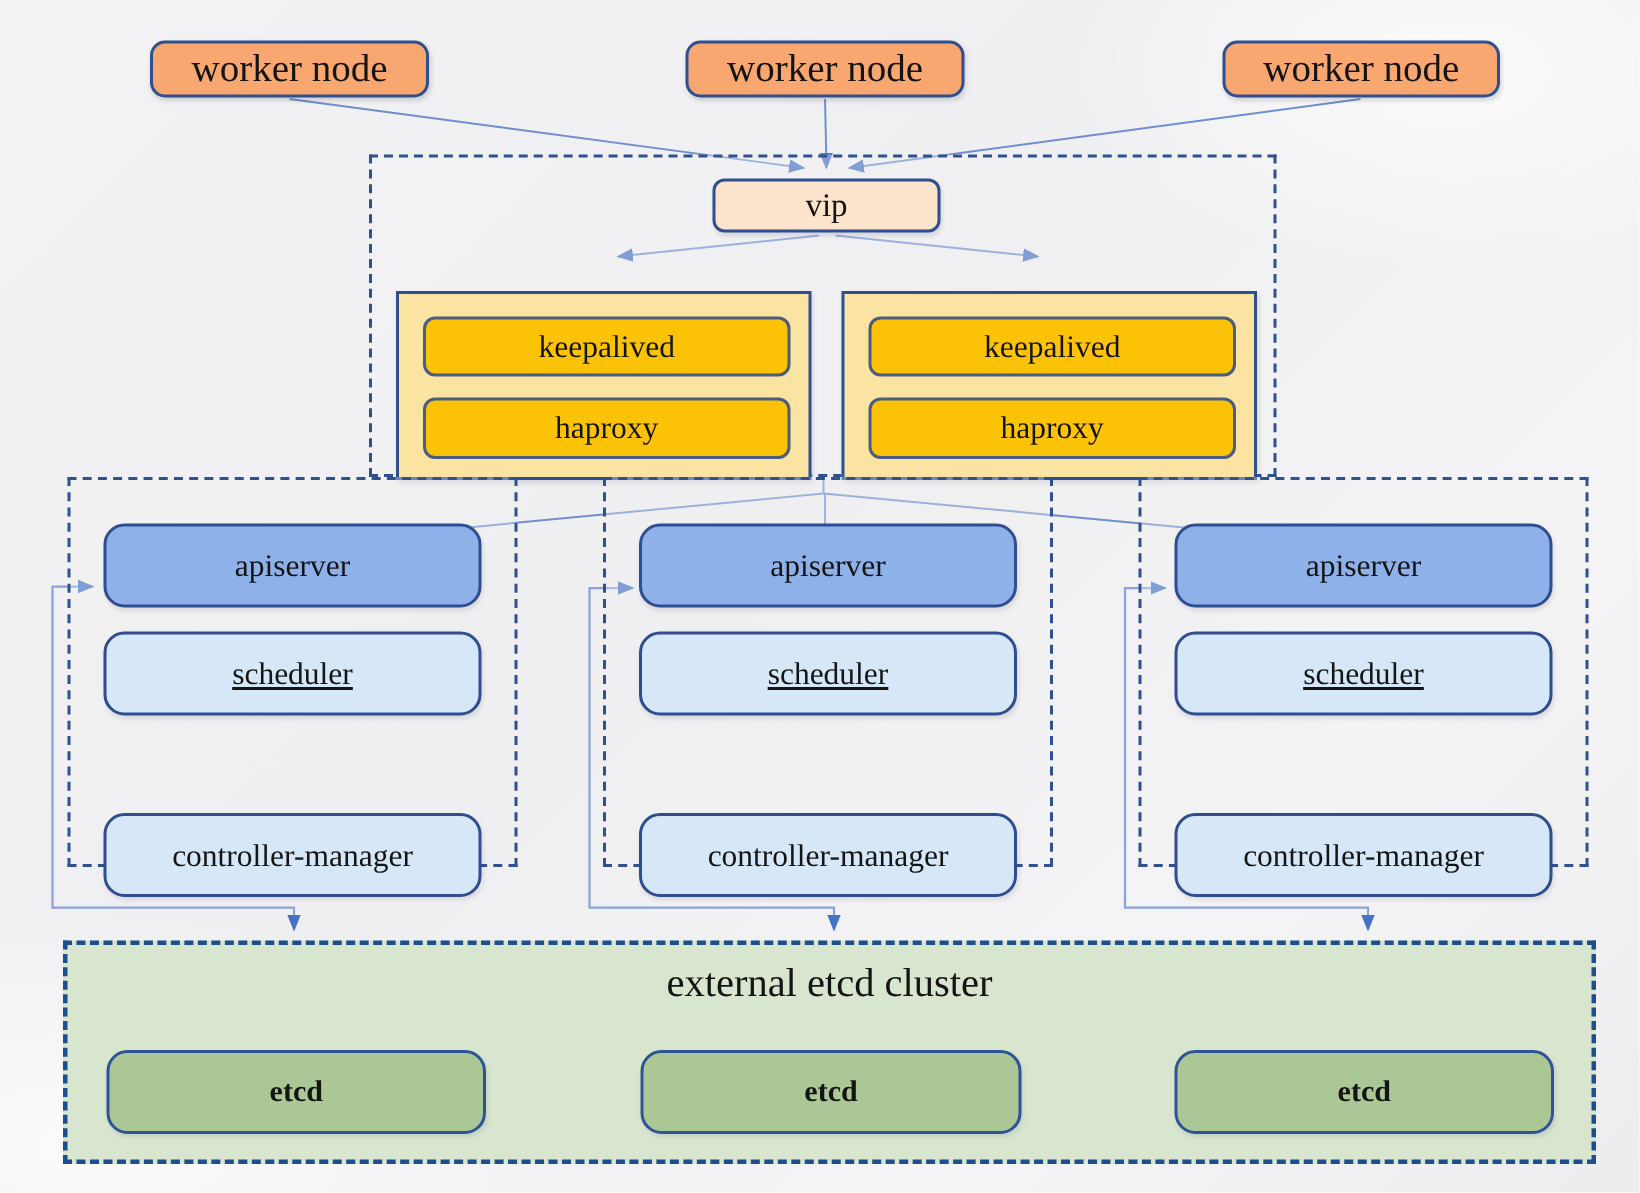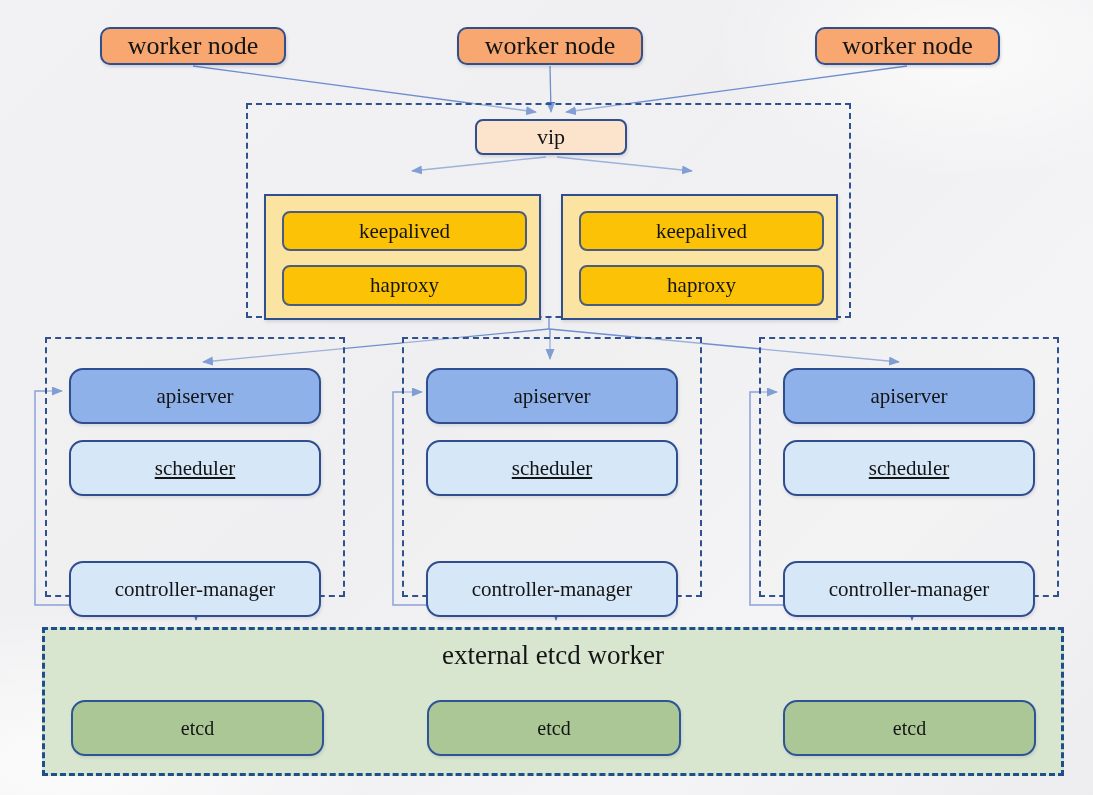--- a/index.html
+++ b/index.html
@@ -47,21 +47,21 @@
     box-shadow:1px 2px 3px rgba(60,60,80,.15);
     margin-top:16px;
   }
   .lb-item{
     left:16px;width:245px;height:40px;
     background:#fcc306;
     border:2px solid #4a5d7e;border-radius:8px;
     font-size:21px;
   }
   .master-dashed{
-    top:337px;width:300px;height:260px;
+    top:318px;width:300px;height:260px;
     border:2px dashed #2f528f;
     background:rgba(240,240,242,.35);
   }
   .component{
     left:22px;width:252px;height:56px;
     border:2px solid #2f4d8f;border-radius:14px;
     font-size:21px;
     box-shadow:1px 2px 3px rgba(60,60,80,.12);
   }
   .apiserver{top:29px;background:#8fb1ea;}
@@ -76,20 +76,21 @@
   .etcd-title{
     position:absolute;left:0;right:0;top:12px;
     text-align:center;font-size:27px;
   }
   .etcd-box{
     top:70px;width:253px;height:56px;
     background:#abc795;
     border:2px solid #2f5496;border-radius:14px;
     font-size:20px;
     box-shadow:1px 2px 3px rgba(60,60,80,.12);
+    font-weight:bold;
   }
   .connectors{position:absolute;left:0;top:0;width:1093px;height:795px;pointer-events:none;}
 </style>
 </head>
 <body>
 
 <div class="canvas">
 
   <svg class="connectors" viewBox="0 0 1093 795" xmlns="http://www.w3.org/2000/svg">
     <defs>
@@ -182,21 +183,21 @@
     </div>
     <div class="node component scheduler">
       <span>scheduler</span>
     </div>
     <div class="node component cmanager">
       <span>controller-manager</span>
     </div>
   </div>
 
   <div class="node etcd-cluster">
-    <div class="etcd-title">external etcd worker</div>
+    <div class="etcd-title">external etcd cluster</div>
     <div class="node etcd-box" style="left:26px;">
       <span>etcd</span>
     </div>
     <div class="node etcd-box" style="left:382px;width:254px;">
       <span>etcd</span>
     </div>
     <div class="node etcd-box" style="left:738px;">
       <span>etcd</span>
     </div>
   </div>

